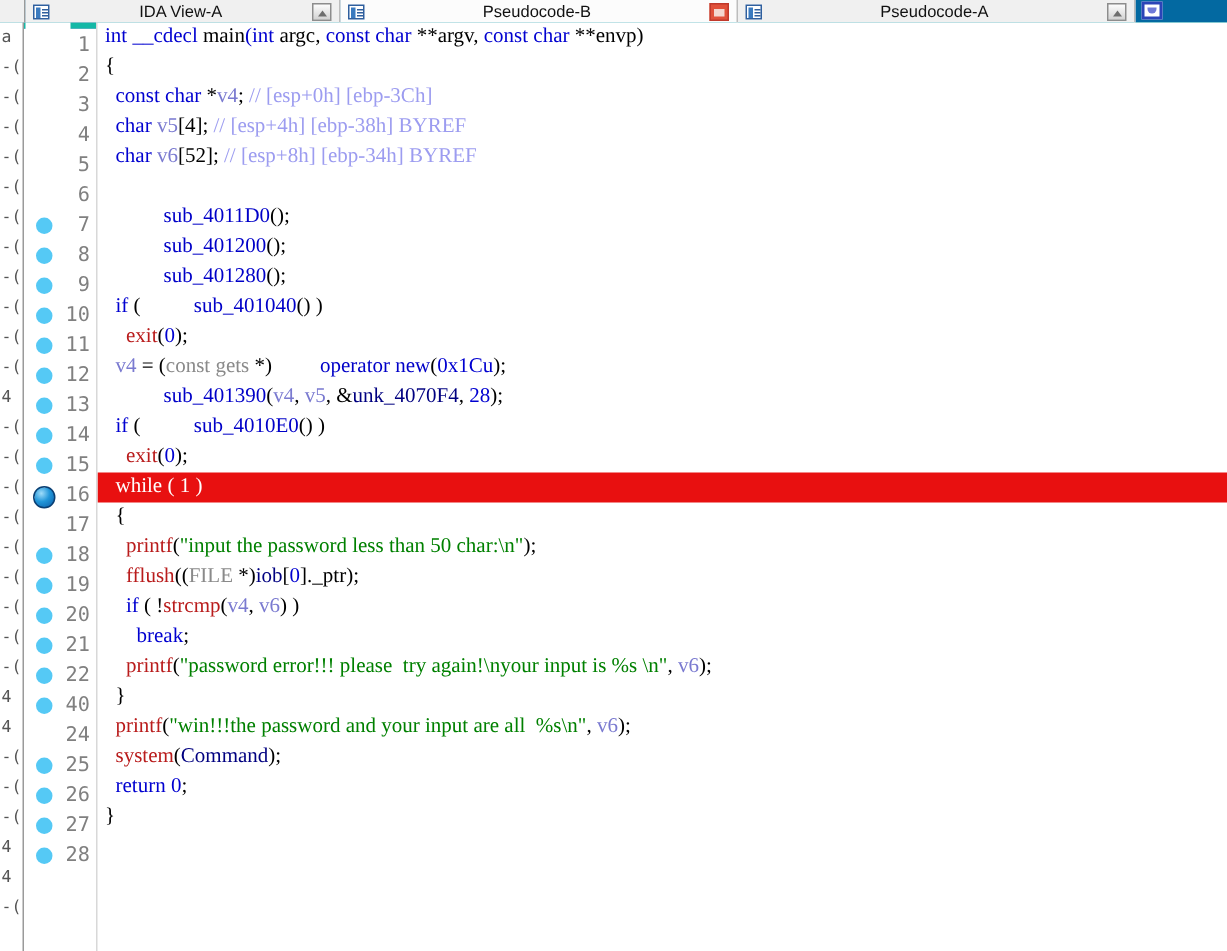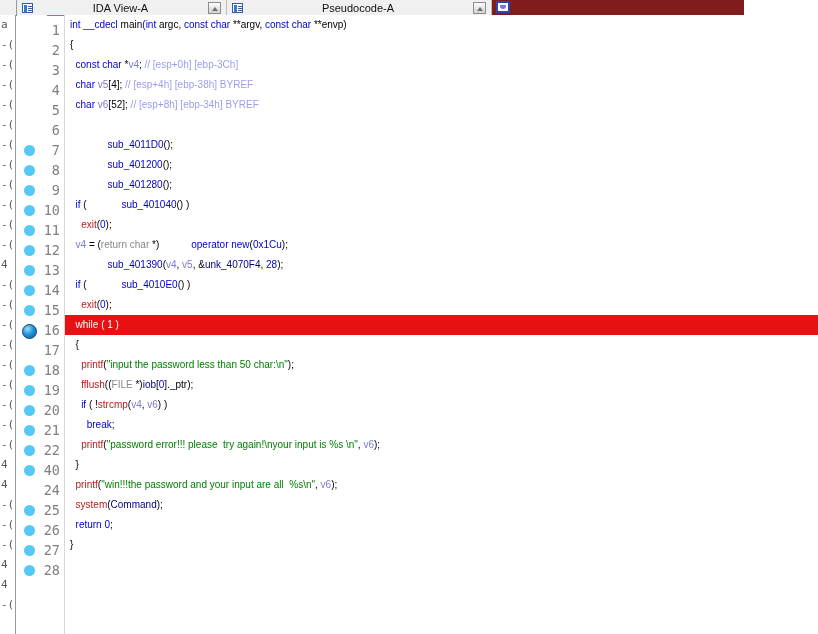--- a/index.html
+++ b/index.html
@@ -13,23 +13,23 @@
     width: 818px;
     height: 634px;
     overflow: hidden;
     background: #ffffff;
   }
 
   
   .tabbar {
     position: absolute;
     left: 0; top: 0;
-    width: 744px; height: 15px;
-    background: #7f1d1d;
-    border-bottom: 1px solid #14b8a6;
+    width: 818px; height: 15px;
+    background: #0369a1;
+    border-bottom: 4px solid #14b8a6;
     display: flex;
     align-items: stretch;
     font-family: "Liberation Sans", sans-serif;
   }
   .tabstrip-edge {
     width: 17px;
     background: #f0f0f0;
     border-right: 1px solid #9a9a9a;
     box-sizing: border-box;
   }
@@ -208,22 +208,22 @@
     background: #ffffff;
     border-left: 1px solid #d8d8d8;
     box-sizing: border-box;
     overflow: hidden;
   }
   .codeline {
     position: relative;
     height: 20px;
     line-height: 20px;
     white-space: pre;
-    font-family: Liberation Sans, sans-serif;
-    font-size: 10px;
+    font-family: Liberation Serif, serif;
+    font-size: 14px;
     padding-left: 5px;
   }
   .codeline.hl {
     background: #e81010;
   }
   .codeline.hl .tok { color: #ffffff; }
 
   
   .tok-kw    { color: #0000d0; }          
   .tok-type  { color: #8a8a8a; }          
@@ -244,20 +244,25 @@
 
   <div class="tabbar">
     <div class="tabstrip-edge"></div>
 
     <div class="tab tab-ida">
       <span class="doc-icon"></span>
       <span class="tablabel">IDA View-A</span>
       <span class="btn-restore"></span>
     </div>
 
+    <div class="tab tab-pseb active">
+      <span class="doc-icon"></span>
+      <span class="tablabel">Pseudocode-B</span>
+      <span class="btn-close-red"></span>
+    </div>
 
     <div class="tab tab-psea">
       <span class="doc-icon"></span>
       <span class="tablabel">Pseudocode-A</span>
       <span class="btn-restore"></span>
     </div>
 
     <span class="corner-icon"></span>
   </div>
 
@@ -353,21 +358,21 @@
       <div class="codeline"><span class="tok tok-plain">{</span></div>
       <div class="codeline"><span class="tok tok-plain">  </span><span class="tok tok-kw">const</span><span class="tok tok-plain"> </span><span class="tok tok-kw">char</span><span class="tok tok-plain"> *</span><span class="tok tok-var">v4</span><span class="tok tok-plain">; </span><span class="tok tok-cmt">// [esp+0h] [ebp-3Ch]</span></div>
       <div class="codeline"><span class="tok tok-plain">  </span><span class="tok tok-kw">char</span><span class="tok tok-plain"> </span><span class="tok tok-var">v5</span><span class="tok tok-plain">[4]; </span><span class="tok tok-cmt">// [esp+4h] [ebp-38h] BYREF</span></div>
       <div class="codeline"><span class="tok tok-plain">  </span><span class="tok tok-kw">char</span><span class="tok tok-plain"> </span><span class="tok tok-var">v6</span><span class="tok tok-plain">[52]; </span><span class="tok tok-cmt">// [esp+8h] [ebp-34h] BYREF</span></div>
       <div class="codeline"><span class="tok tok-plain"></span></div>
       <div class="codeline"><span class="tok tok-plain">  </span><span class="tok tok-fn">sub_4011D0</span><span class="tok tok-plain">();</span></div>
       <div class="codeline"><span class="tok tok-plain">  </span><span class="tok tok-fn">sub_401200</span><span class="tok tok-plain">();</span></div>
       <div class="codeline"><span class="tok tok-plain">  </span><span class="tok tok-fn">sub_401280</span><span class="tok tok-plain">();</span></div>
       <div class="codeline"><span class="tok tok-plain">  </span><span class="tok tok-kw">if</span><span class="tok tok-plain"> ( </span><span class="tok tok-fn">sub_401040</span><span class="tok tok-plain">() )</span></div>
       <div class="codeline"><span class="tok tok-plain">    </span><span class="tok tok-lib">exit</span><span class="tok tok-plain">(</span><span class="tok tok-num">0</span><span class="tok tok-plain">);</span></div>
-      <div class="codeline"><span class="tok tok-plain">  </span><span class="tok tok-var">v4</span><span class="tok tok-plain"> = (</span><span class="tok tok-type">return char</span><span class="tok tok-plain"> *)</span><span class="tok tok-fn">operator new</span><span class="tok tok-plain">(</span><span class="tok tok-num">0x1Cu</span><span class="tok tok-plain">);</span></div>
+      <div class="codeline"><span class="tok tok-plain">  </span><span class="tok tok-var">v4</span><span class="tok tok-plain"> = (</span><span class="tok tok-type">const gets</span><span class="tok tok-plain"> *)</span><span class="tok tok-fn">operator new</span><span class="tok tok-plain">(</span><span class="tok tok-num">0x1Cu</span><span class="tok tok-plain">);</span></div>
       <div class="codeline"><span class="tok tok-plain">  </span><span class="tok tok-fn">sub_401390</span><span class="tok tok-plain">(</span><span class="tok tok-var">v4</span><span class="tok tok-plain">, </span><span class="tok tok-var">v5</span><span class="tok tok-plain">, &amp;</span><span class="tok tok-global">unk_4070F4</span><span class="tok tok-plain">, </span><span class="tok tok-num">28</span><span class="tok tok-plain">);</span></div>
       <div class="codeline"><span class="tok tok-plain">  </span><span class="tok tok-kw">if</span><span class="tok tok-plain"> ( </span><span class="tok tok-fn">sub_4010E0</span><span class="tok tok-plain">() )</span></div>
       <div class="codeline"><span class="tok tok-plain">    </span><span class="tok tok-lib">exit</span><span class="tok tok-plain">(</span><span class="tok tok-num">0</span><span class="tok tok-plain">);</span></div>
       <div class="codeline hl"><span class="tok tok-plain">  </span><span class="tok tok-kw">while</span><span class="tok tok-plain"> ( </span><span class="tok tok-num">1</span><span class="tok tok-plain"> )</span></div>
       <div class="codeline"><span class="tok tok-plain">  {</span></div>
       <div class="codeline"><span class="tok tok-plain">    </span><span class="tok tok-lib">printf</span><span class="tok tok-plain">(</span><span class="tok tok-str">"input the password less than 50 char:\n"</span><span class="tok tok-plain">);</span></div>
       <div class="codeline"><span class="tok tok-plain">    </span><span class="tok tok-lib">fflush</span><span class="tok tok-plain">((</span><span class="tok tok-type">FILE</span><span class="tok tok-plain"> *)</span><span class="tok tok-global">iob</span><span class="tok tok-plain">[</span><span class="tok tok-num">0</span><span class="tok tok-plain">]._ptr);</span></div>
       <div class="codeline"><span class="tok tok-plain">    </span><span class="tok tok-kw">if</span><span class="tok tok-plain"> ( !</span><span class="tok tok-lib">strcmp</span><span class="tok tok-plain">(</span><span class="tok tok-var">v4</span><span class="tok tok-plain">, </span><span class="tok tok-var">v6</span><span class="tok tok-plain">) )</span></div>
       <div class="codeline"><span class="tok tok-plain">      </span><span class="tok tok-kw">break</span><span class="tok tok-plain">;</span></div>
       <div class="codeline"><span class="tok tok-plain">    </span><span class="tok tok-lib">printf</span><span class="tok tok-plain">(</span><span class="tok tok-str">"password error!!! please  try again!\nyour input is %s \n"</span><span class="tok tok-plain">, </span><span class="tok tok-var">v6</span><span class="tok tok-plain">);</span></div>

